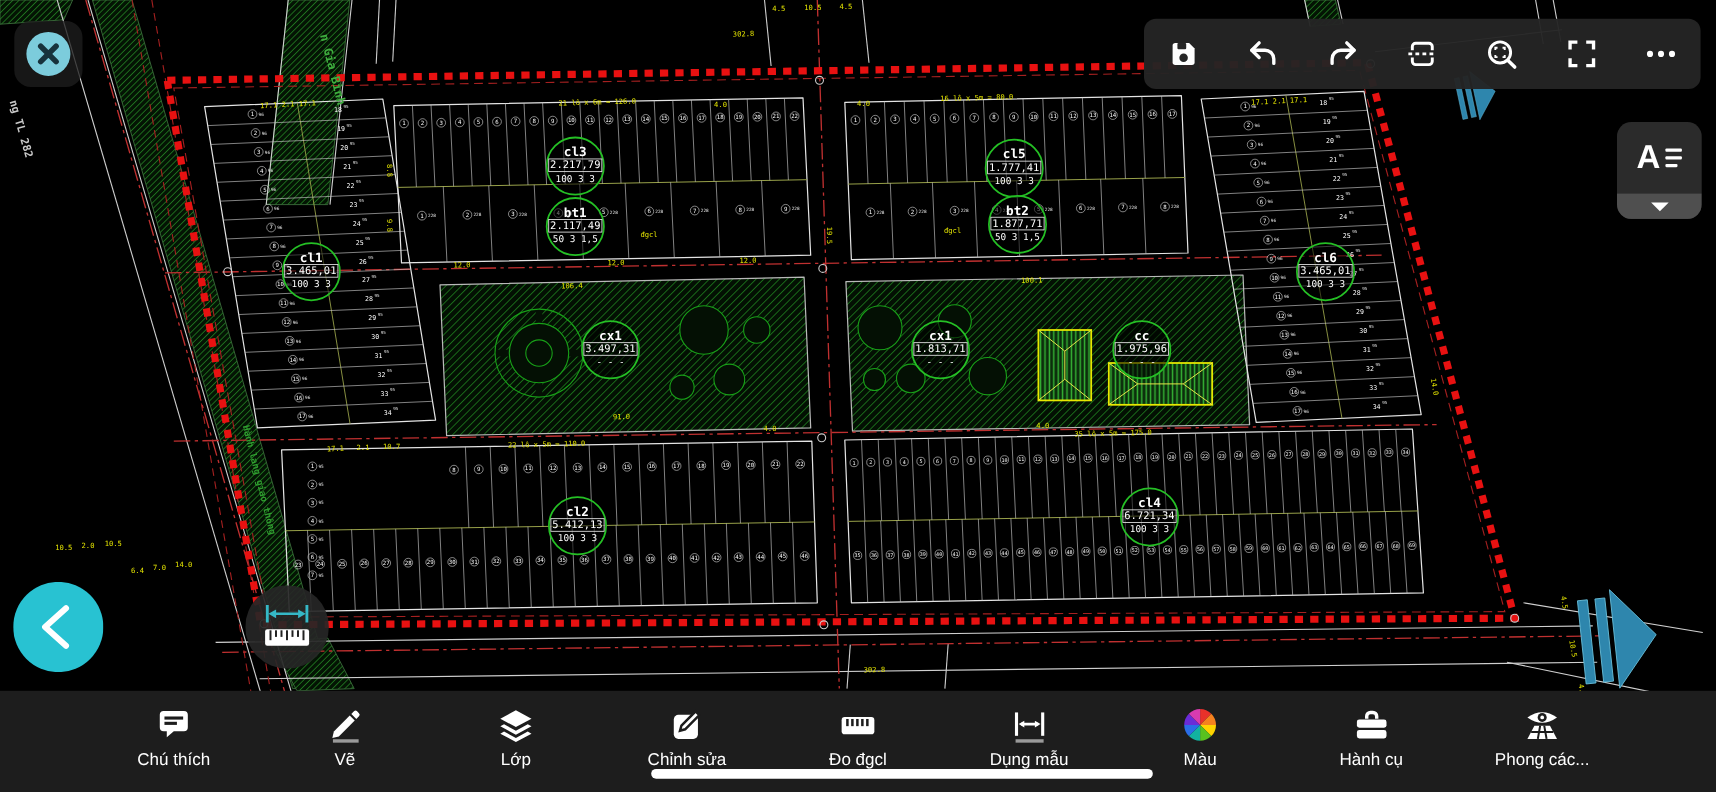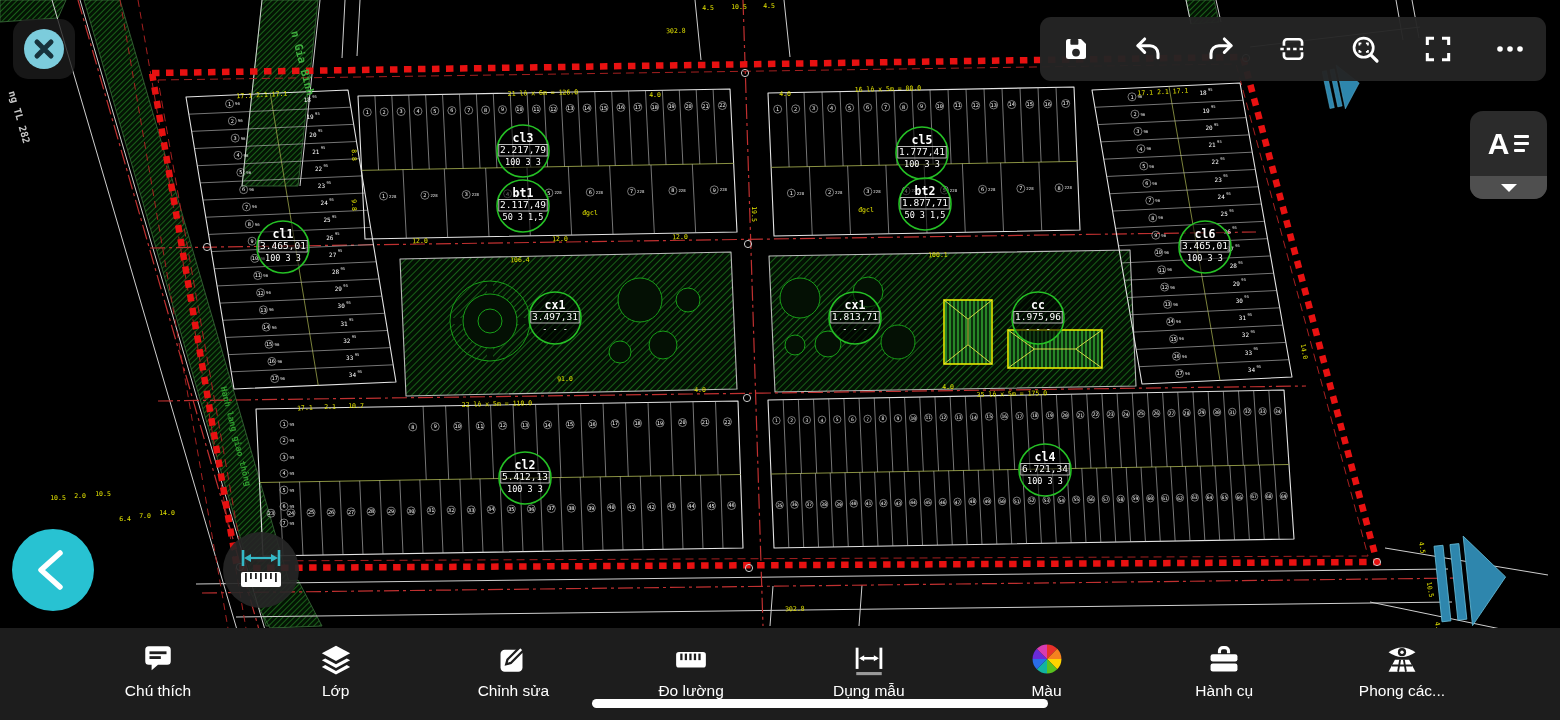--- a/index.html
+++ b/index.html
@@ -1072,20 +1072,30 @@
             <path d="M3 5.5A2.5 2.5 0 0 1 5.5 3h13A2.5 2.5 0 0 1 21 5.5v8a2.5 2.5 0 0 1-2.5 2.5H12l-4.5 4v-4H5.5A2.5 2.5 0 0 1 3 13.5z" fill="#fff"></path>
             <rect x="6" y="6.6" width="12" height="2" fill="#1d1d1d"></rect>
             <rect x="6" y="10" width="8" height="2" fill="#1d1d1d"></rect>
           </svg>
       </span>
       <span class="bb-label">Chú thích</span>
     </div>
     <div class="bb-item">
       <span class="bb-icon">
         <svg width="34" height="34" viewBox="0 0 24 24">
+            <path d="M4.6 16.2 14.8 6l3.2 3.2L7.8 19.4l-4.2 1z" fill="#fff"></path>
+            <path d="M15.8 5l1.7-1.7a1.4 1.4 0 0 1 2 0l1.2 1.2a1.4 1.4 0 0 1 0 2L19 8.2z" fill="#fff"></path>
+            <rect x="4" y="21.2" width="16.5" height="2.2" fill="#9a9a9a"></rect>
+          </svg>
+      </span>
+      <span class="bb-label">Vẽ</span>
+    </div>
+    <div class="bb-item">
+      <span class="bb-icon">
+        <svg width="34" height="34" viewBox="0 0 24 24">
             <path d="M12 2.6 22 8l-10 5.4L2 8z" fill="#fff"></path>
             <path d="M4.4 11.6 2 12.9l10 5.4 10-5.4-2.4-1.3-7.6 4.1z" fill="#fff"></path>
             <path d="M4.4 16.3 2 17.6 12 23l10-5.4-2.4-1.3-7.6 4.1z" fill="#fff"></path>
           </svg>
       </span>
       <span class="bb-label">Lớp</span>
     </div>
     <div class="bb-item">
       <span class="bb-icon">
         <svg width="34" height="34" viewBox="0 0 24 24">
@@ -1099,21 +1109,21 @@
       <span class="bb-icon">
         <svg width="34" height="34" viewBox="0 0 24 24">
             <rect x="1.5" y="7" width="21" height="11" rx="2" fill="#fff"></rect>
             <rect x="4.4" y="8.2" width="1.6" height="4.6" fill="#1d1d1d"></rect>
             <rect x="7.6" y="8.2" width="1.6" height="4.6" fill="#1d1d1d"></rect>
             <rect x="10.8" y="8.2" width="1.6" height="4.6" fill="#1d1d1d"></rect>
             <rect x="14" y="8.2" width="1.6" height="4.6" fill="#1d1d1d"></rect>
             <rect x="17.2" y="8.2" width="1.6" height="4.6" fill="#1d1d1d"></rect>
           </svg>
       </span>
-      <span class="bb-label">Đo lường</span>
+      <span class="bb-label">Đo đgcl</span>
     </div>
     <div class="bb-item">
       <span class="bb-icon">
         <svg width="34" height="34" viewBox="0 0 24 24">
             <rect x="2.6" y="4" width="2" height="15" fill="#fff"></rect>
             <rect x="19.4" y="4" width="2" height="15" fill="#fff"></rect>
             <path d="M6.5 11.5h11" stroke="#fff" stroke-width="1.8"></path>
             <path d="M5 11.5l3.6-2.1v4.2z" fill="#fff"></path>
             <path d="M19 11.5l-3.6-2.1v4.2z" fill="#fff"></path>
             <rect x="3" y="21.2" width="18" height="2.2" fill="#9a9a9a"></rect>

